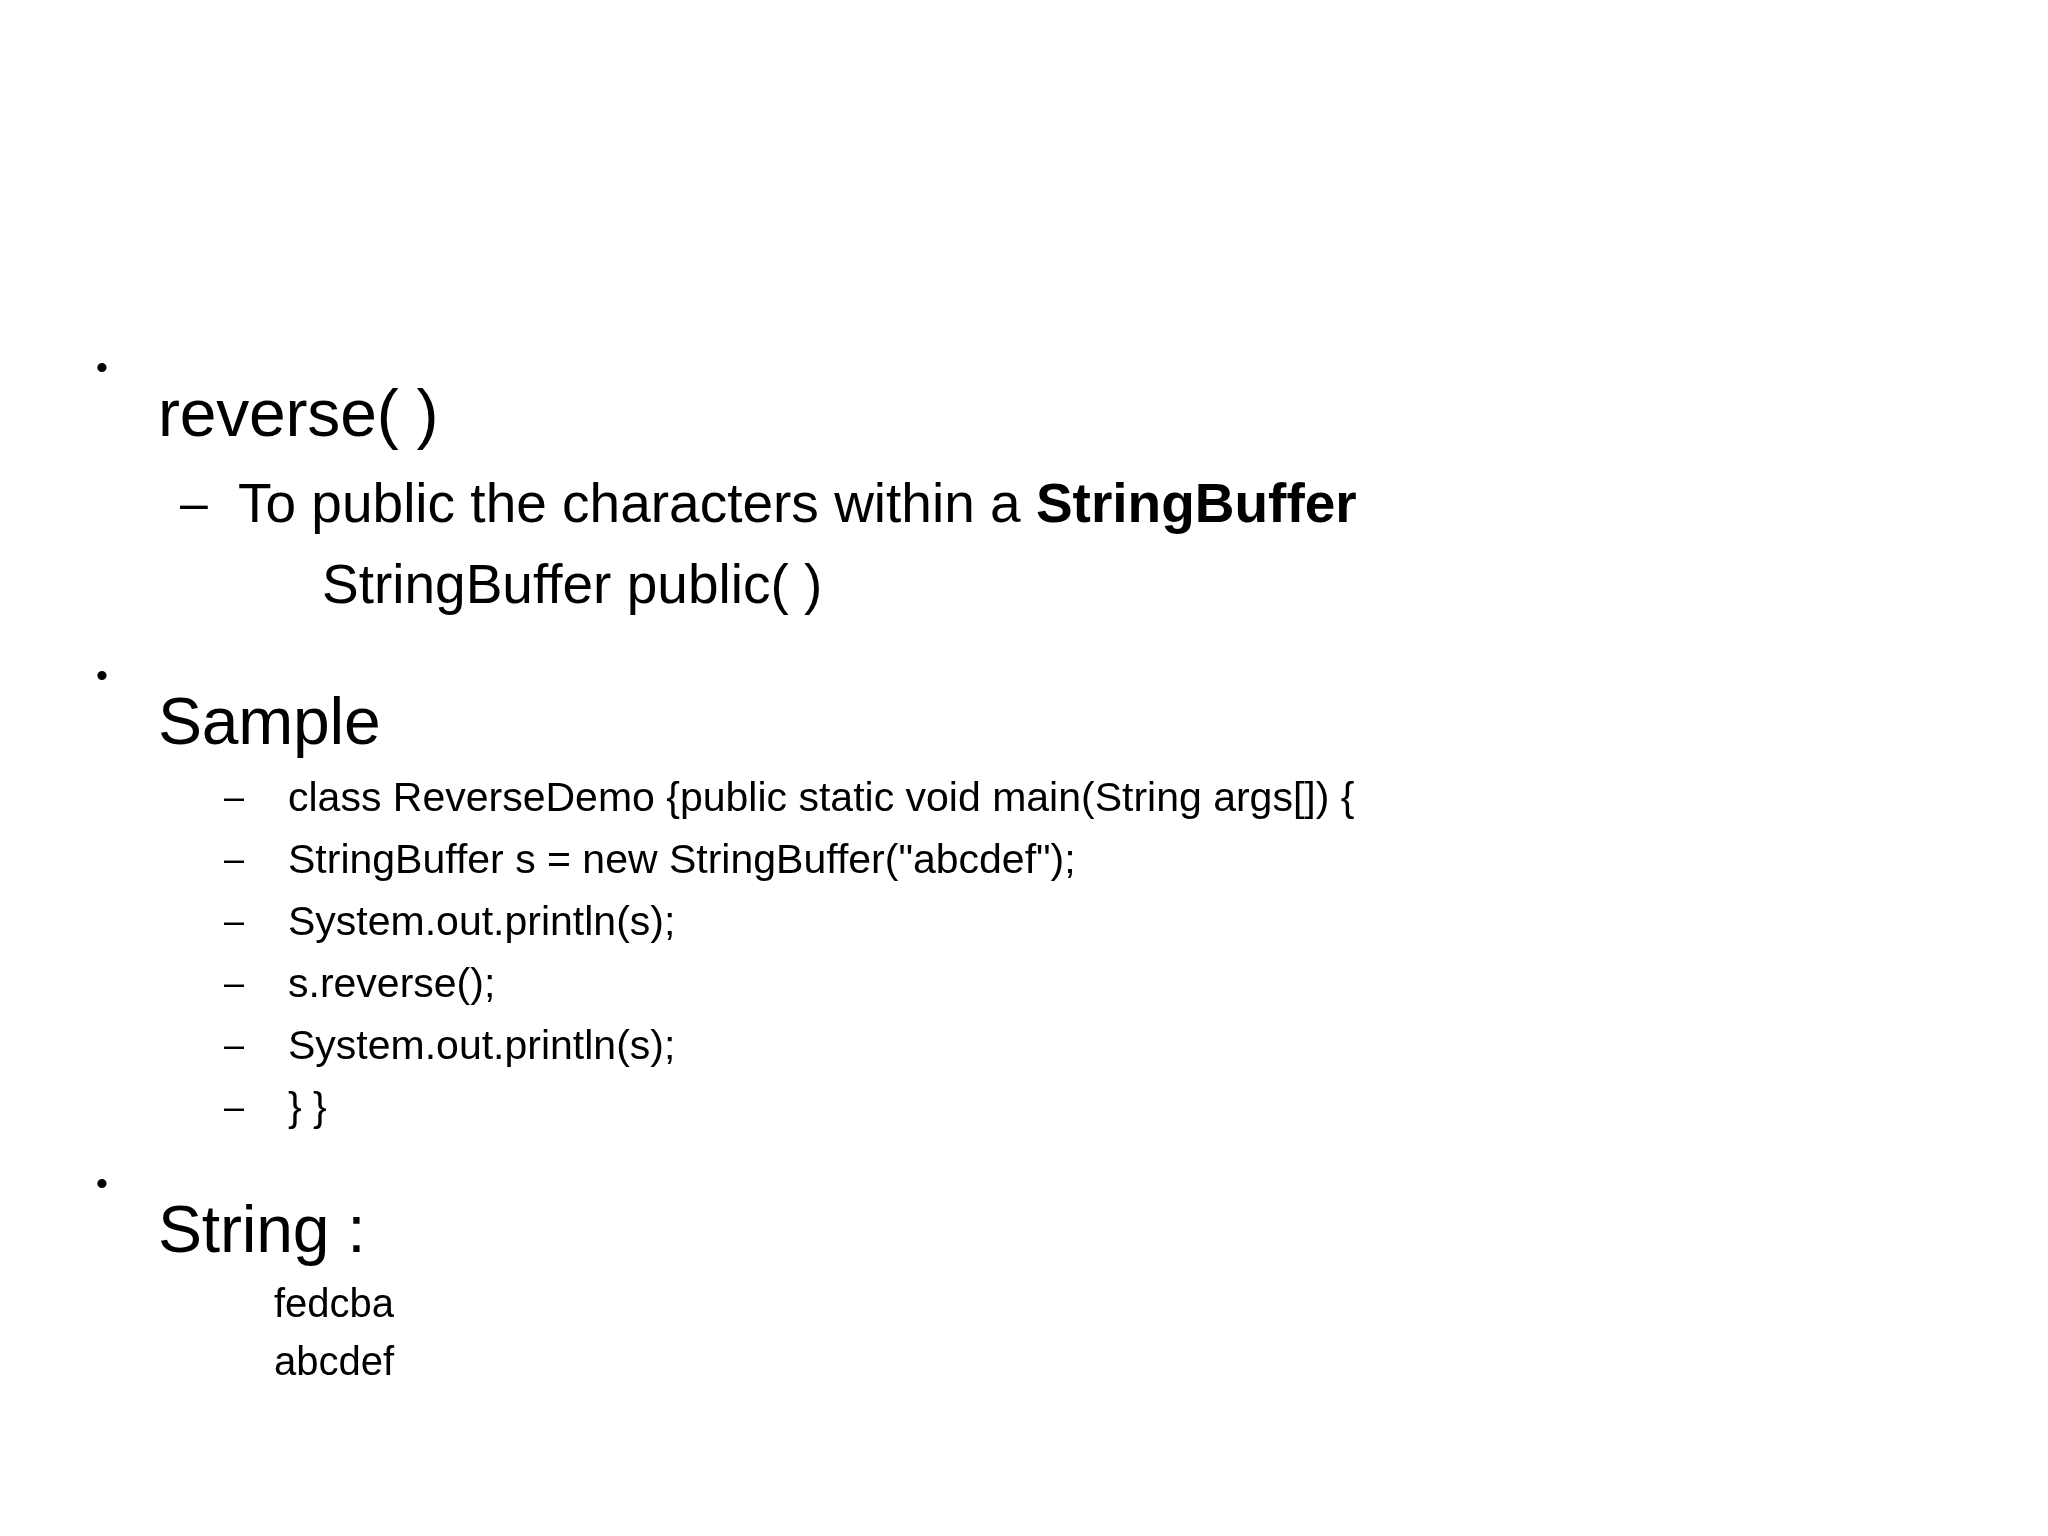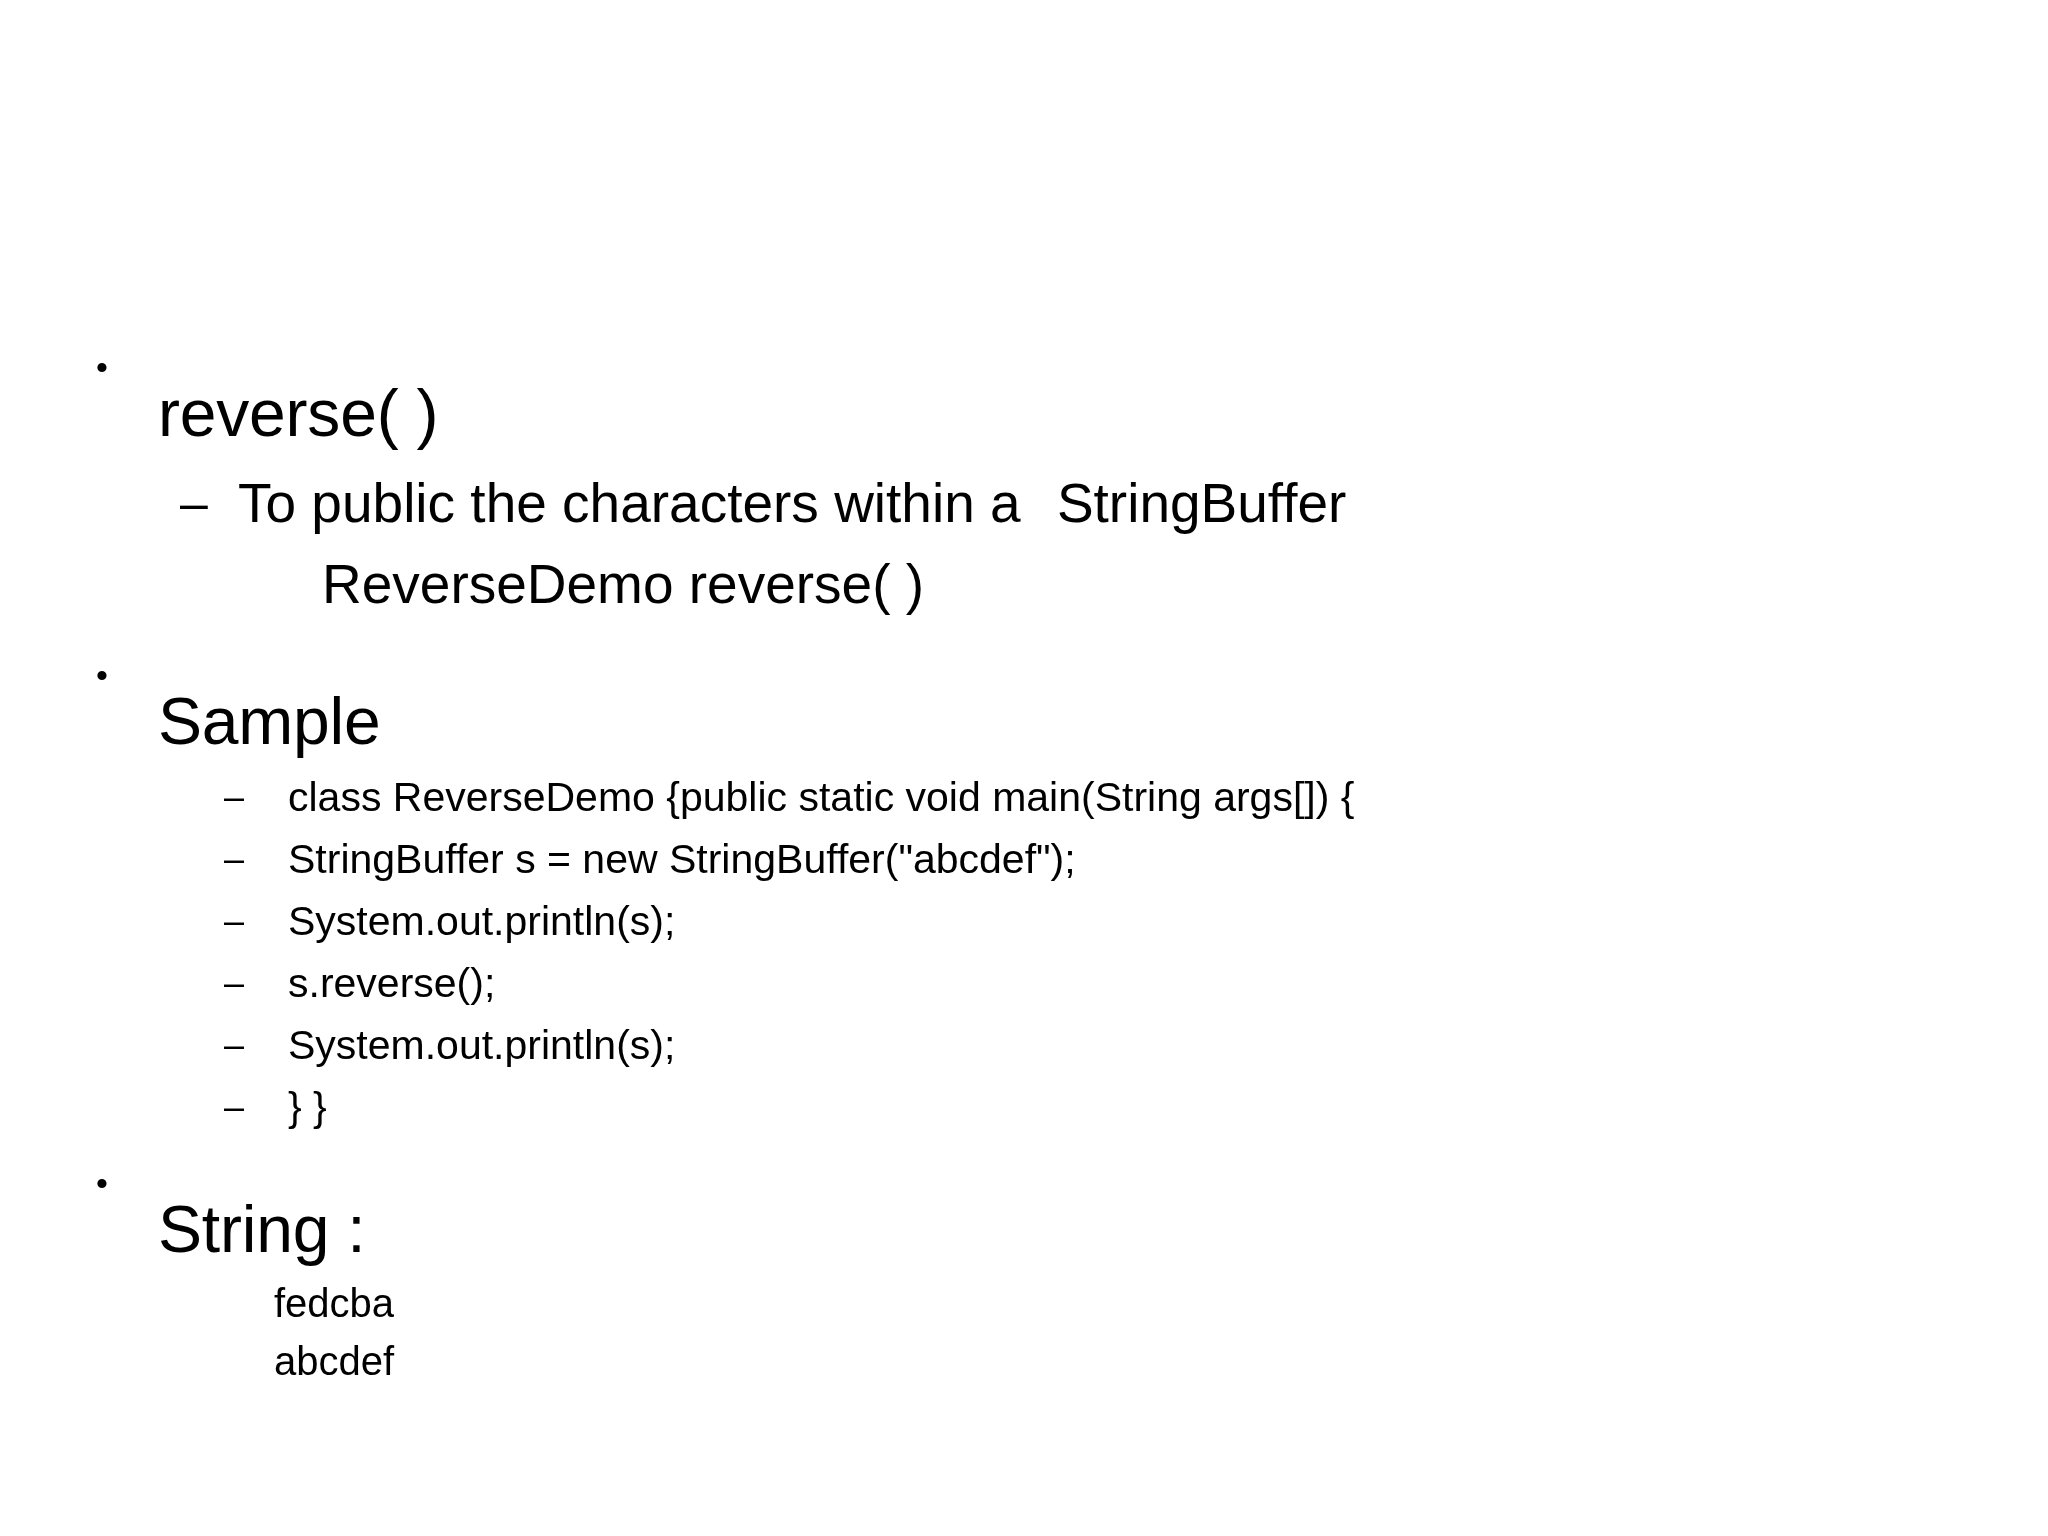--- a/index.html
+++ b/index.html
@@ -100,21 +100,21 @@
     font-size: 55px;
     line-height: 88px;
   }
 
   .out-line {
     margin-left: 178px;
     font-size: 40px;
     line-height: 58px;
   }
 
-  strong { font-weight: 400; margin-left: 21px; }
+  strong { font-weight: 700; }
 
   .sp-after-reverse { height: 8px; }
   .sp-before-sample { height: 10px; }
   .sp-before-output { height: 8px; }
 </style>
 </head>
 <body>
 
 <div class="slide">
 
@@ -125,21 +125,21 @@
       <span class="text">reverse( )</span>
     </div>
 
     <div class="sp-after-reverse"></div>
 
     <div class="row lvl2">
       <span class="marker">–</span>
       <span class="text"><span>To public the characters within a </span><strong>StringBuffer</strong></span>
     </div>
 
-    <div class="cont">ReverseDemo reverse( )</div>
+    <div class="cont">StringBuffer public( )</div>
 
     <div class="sp-before-sample"></div>
 
     <div class="row lvl1">
       <span class="marker">•</span>
       <span class="text">Sample</span>
     </div>
 
     <div class="row lvl3">
       <span class="marker">–</span>

